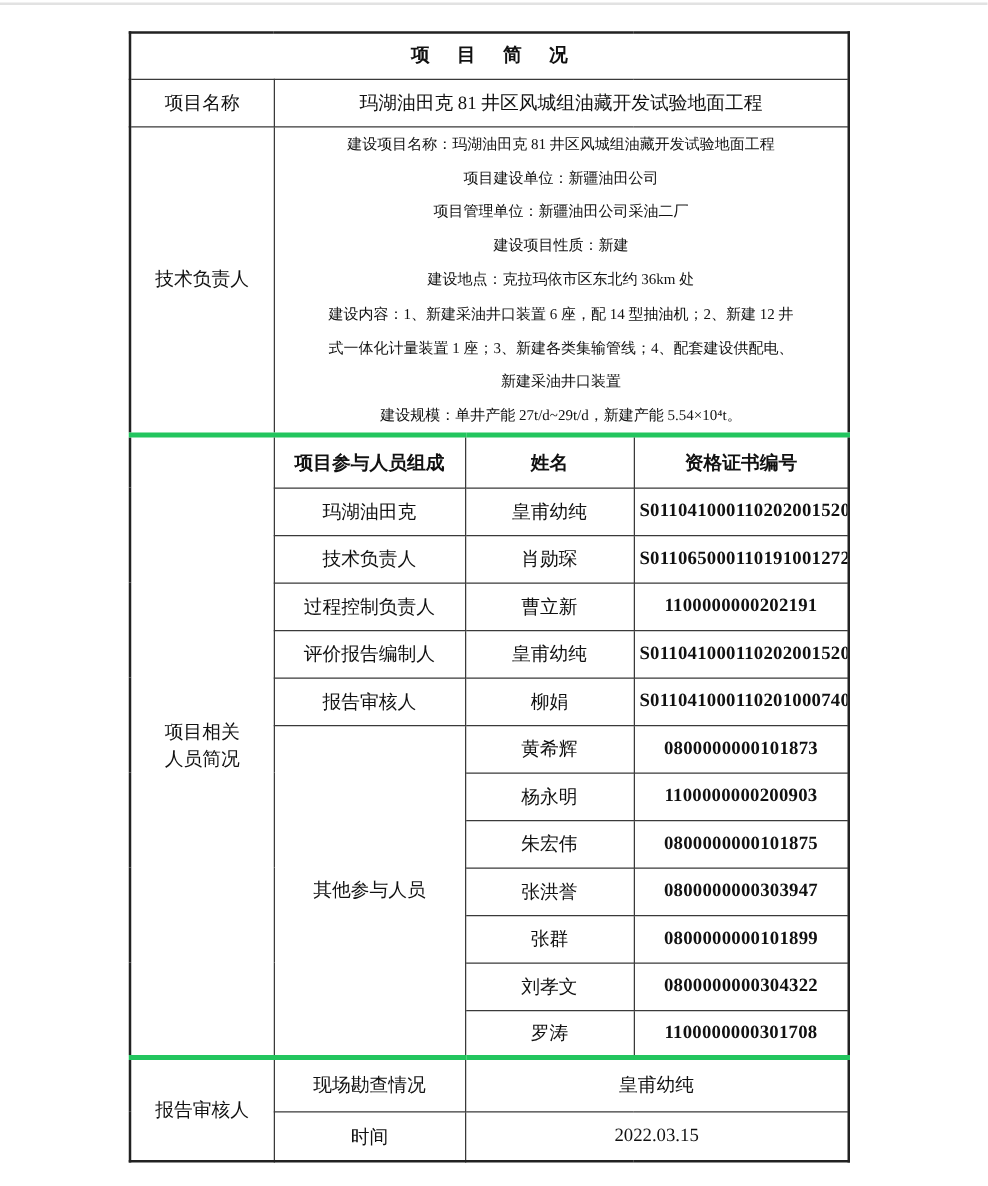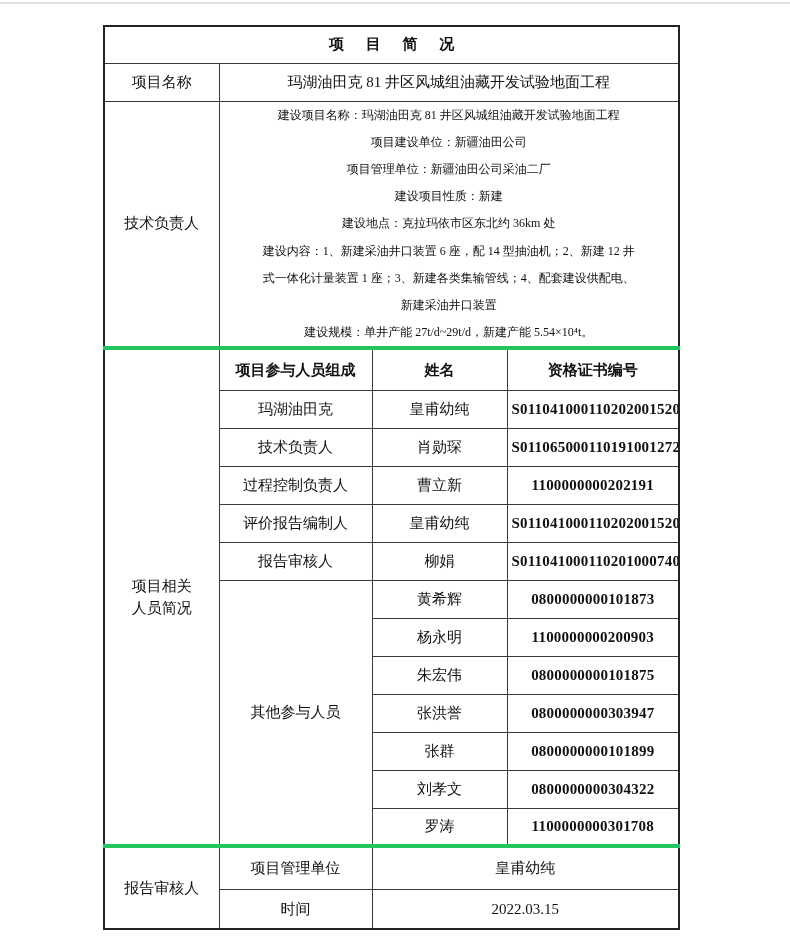--- a/index.html
+++ b/index.html
@@ -152,21 +152,21 @@
     <td>刘孝文</td>
     <td class="cert">0800000000304322</td>
   </tr>
   <tr class="r-person">
     <td>罗涛</td>
     <td class="cert">1100000000301708</td>
   </tr>
 
   <tr class="r-survey1 sep-top">
     <td rowspan="2">报告审核人</td>
-    <td>项目管理单位</td>
+    <td>现场勘查情况</td>
     <td colspan="2">皇甫幼纯</td>
   </tr>
   <tr class="r-survey2">
     <td>时间</td>
     <td colspan="2">2022.03.15</td>
   </tr>
 </tbody>
   </table>
 
 </body></html>

